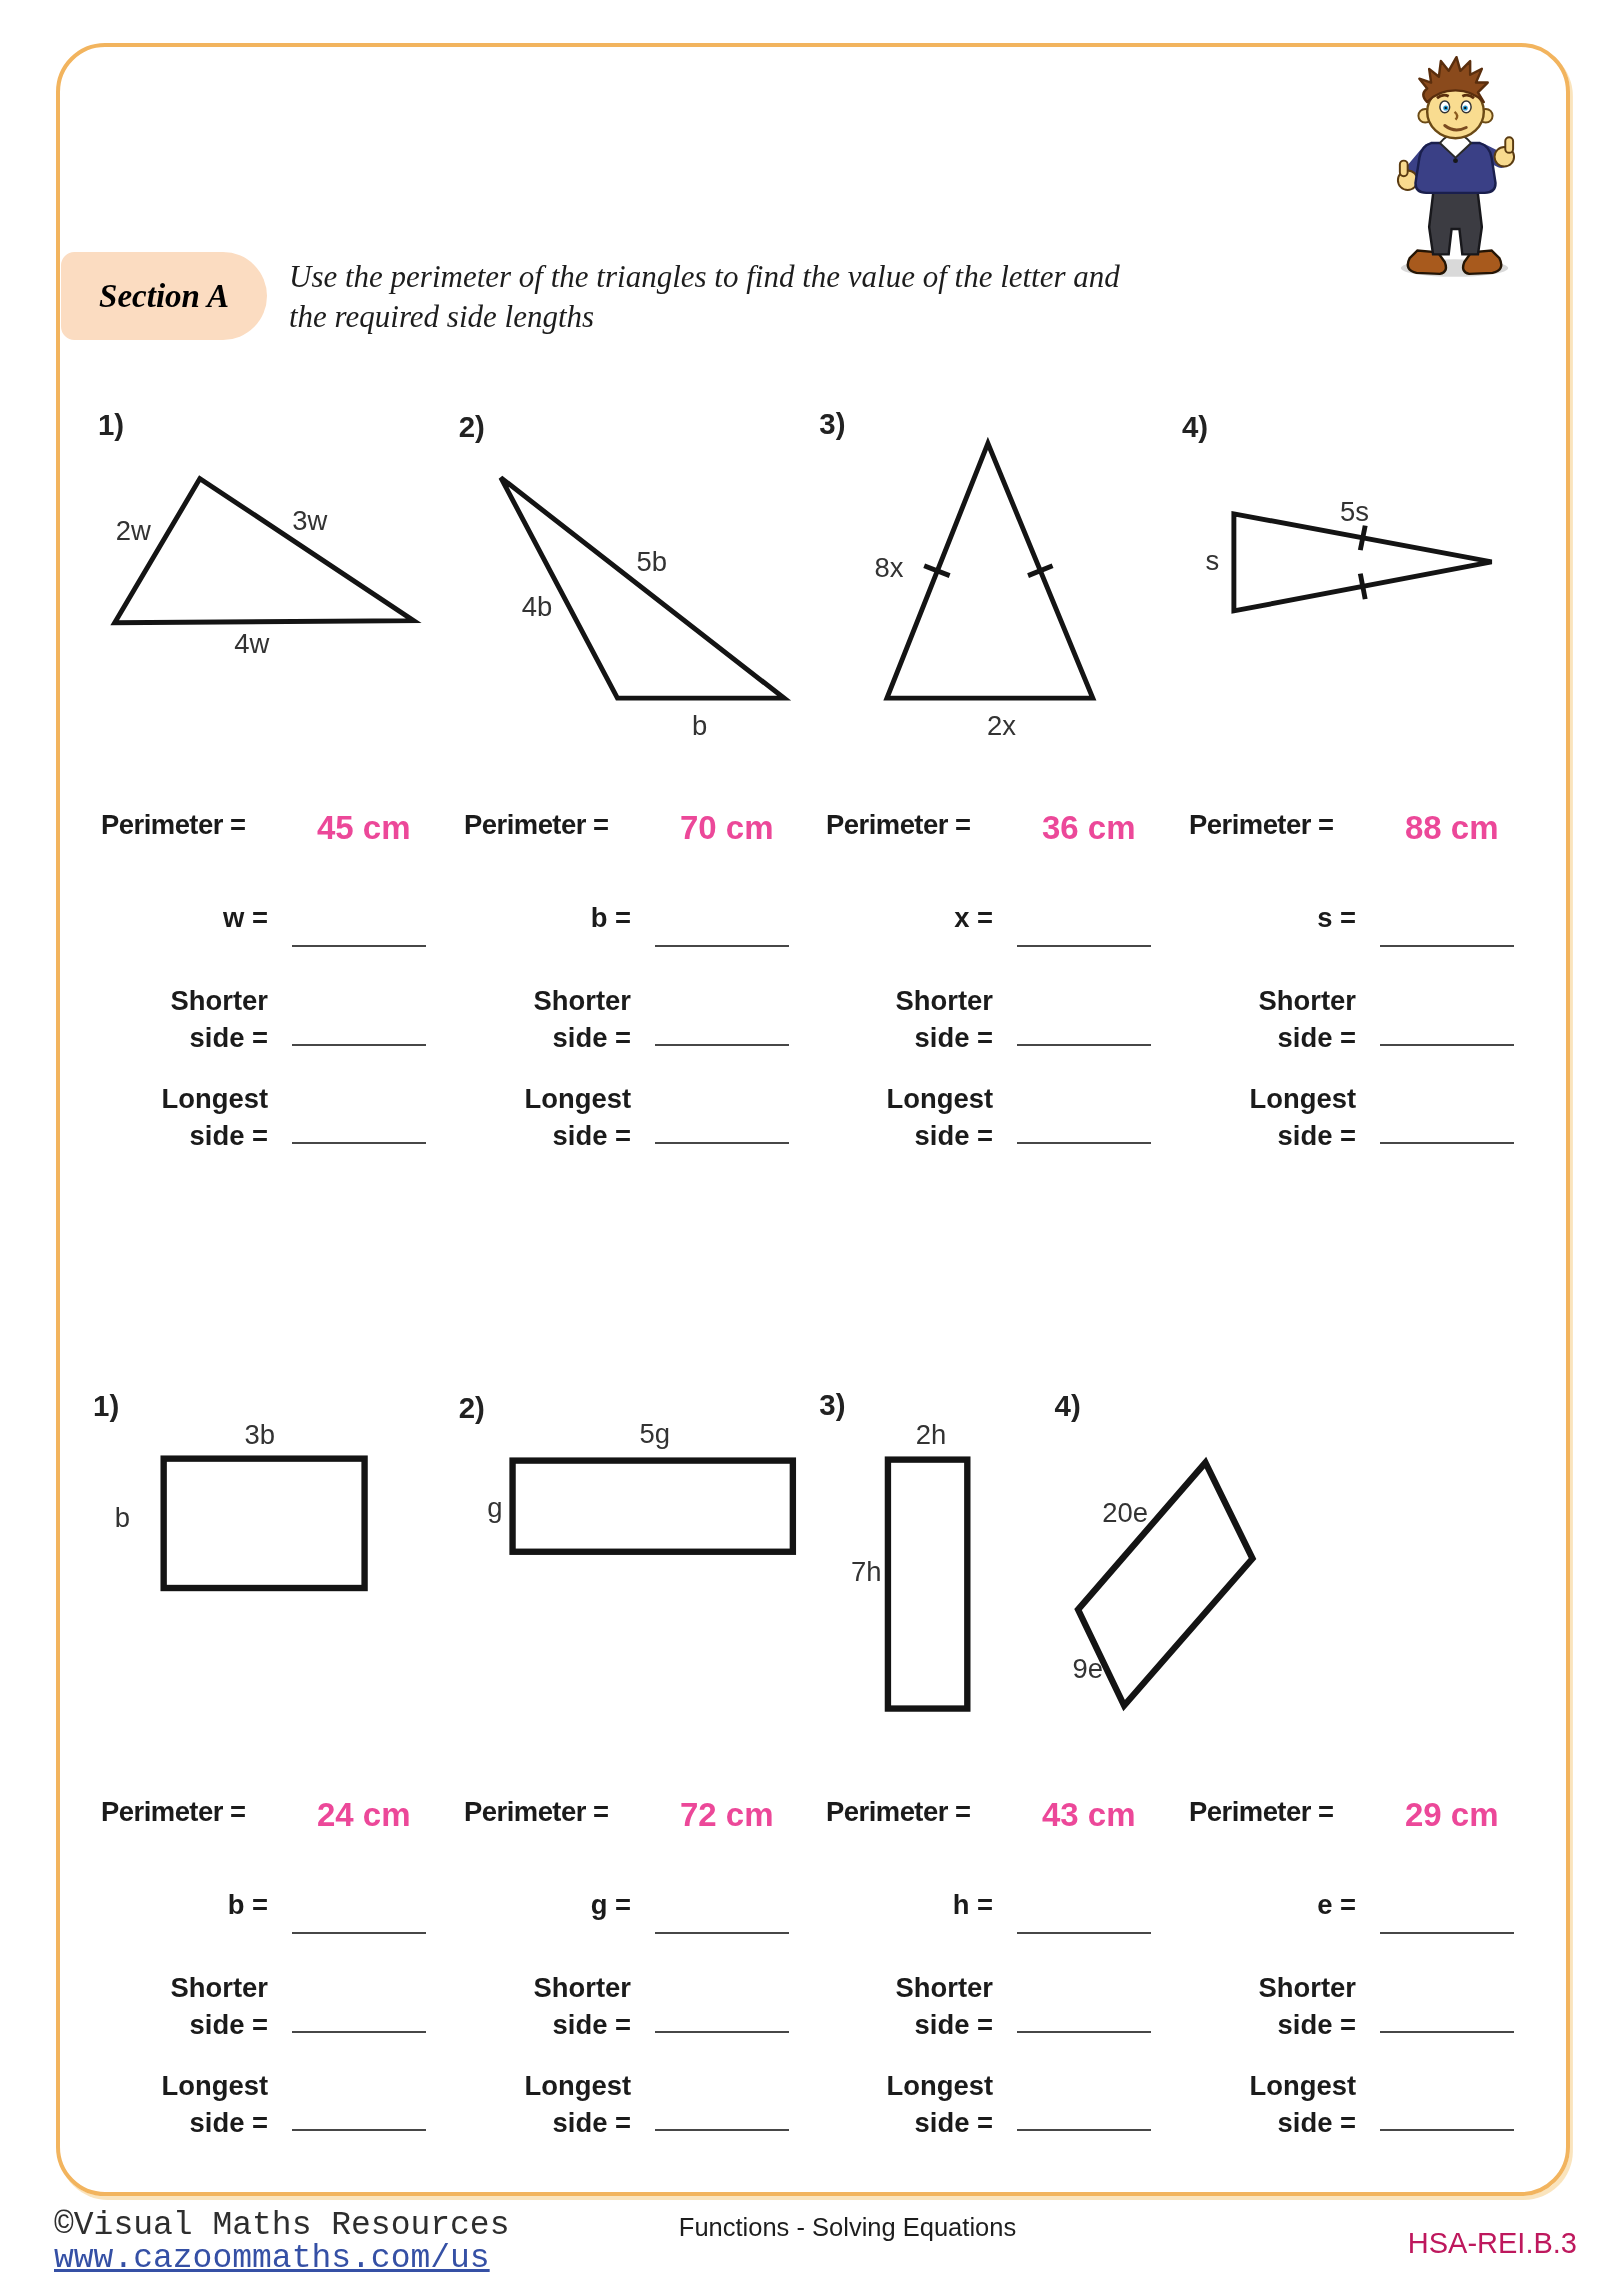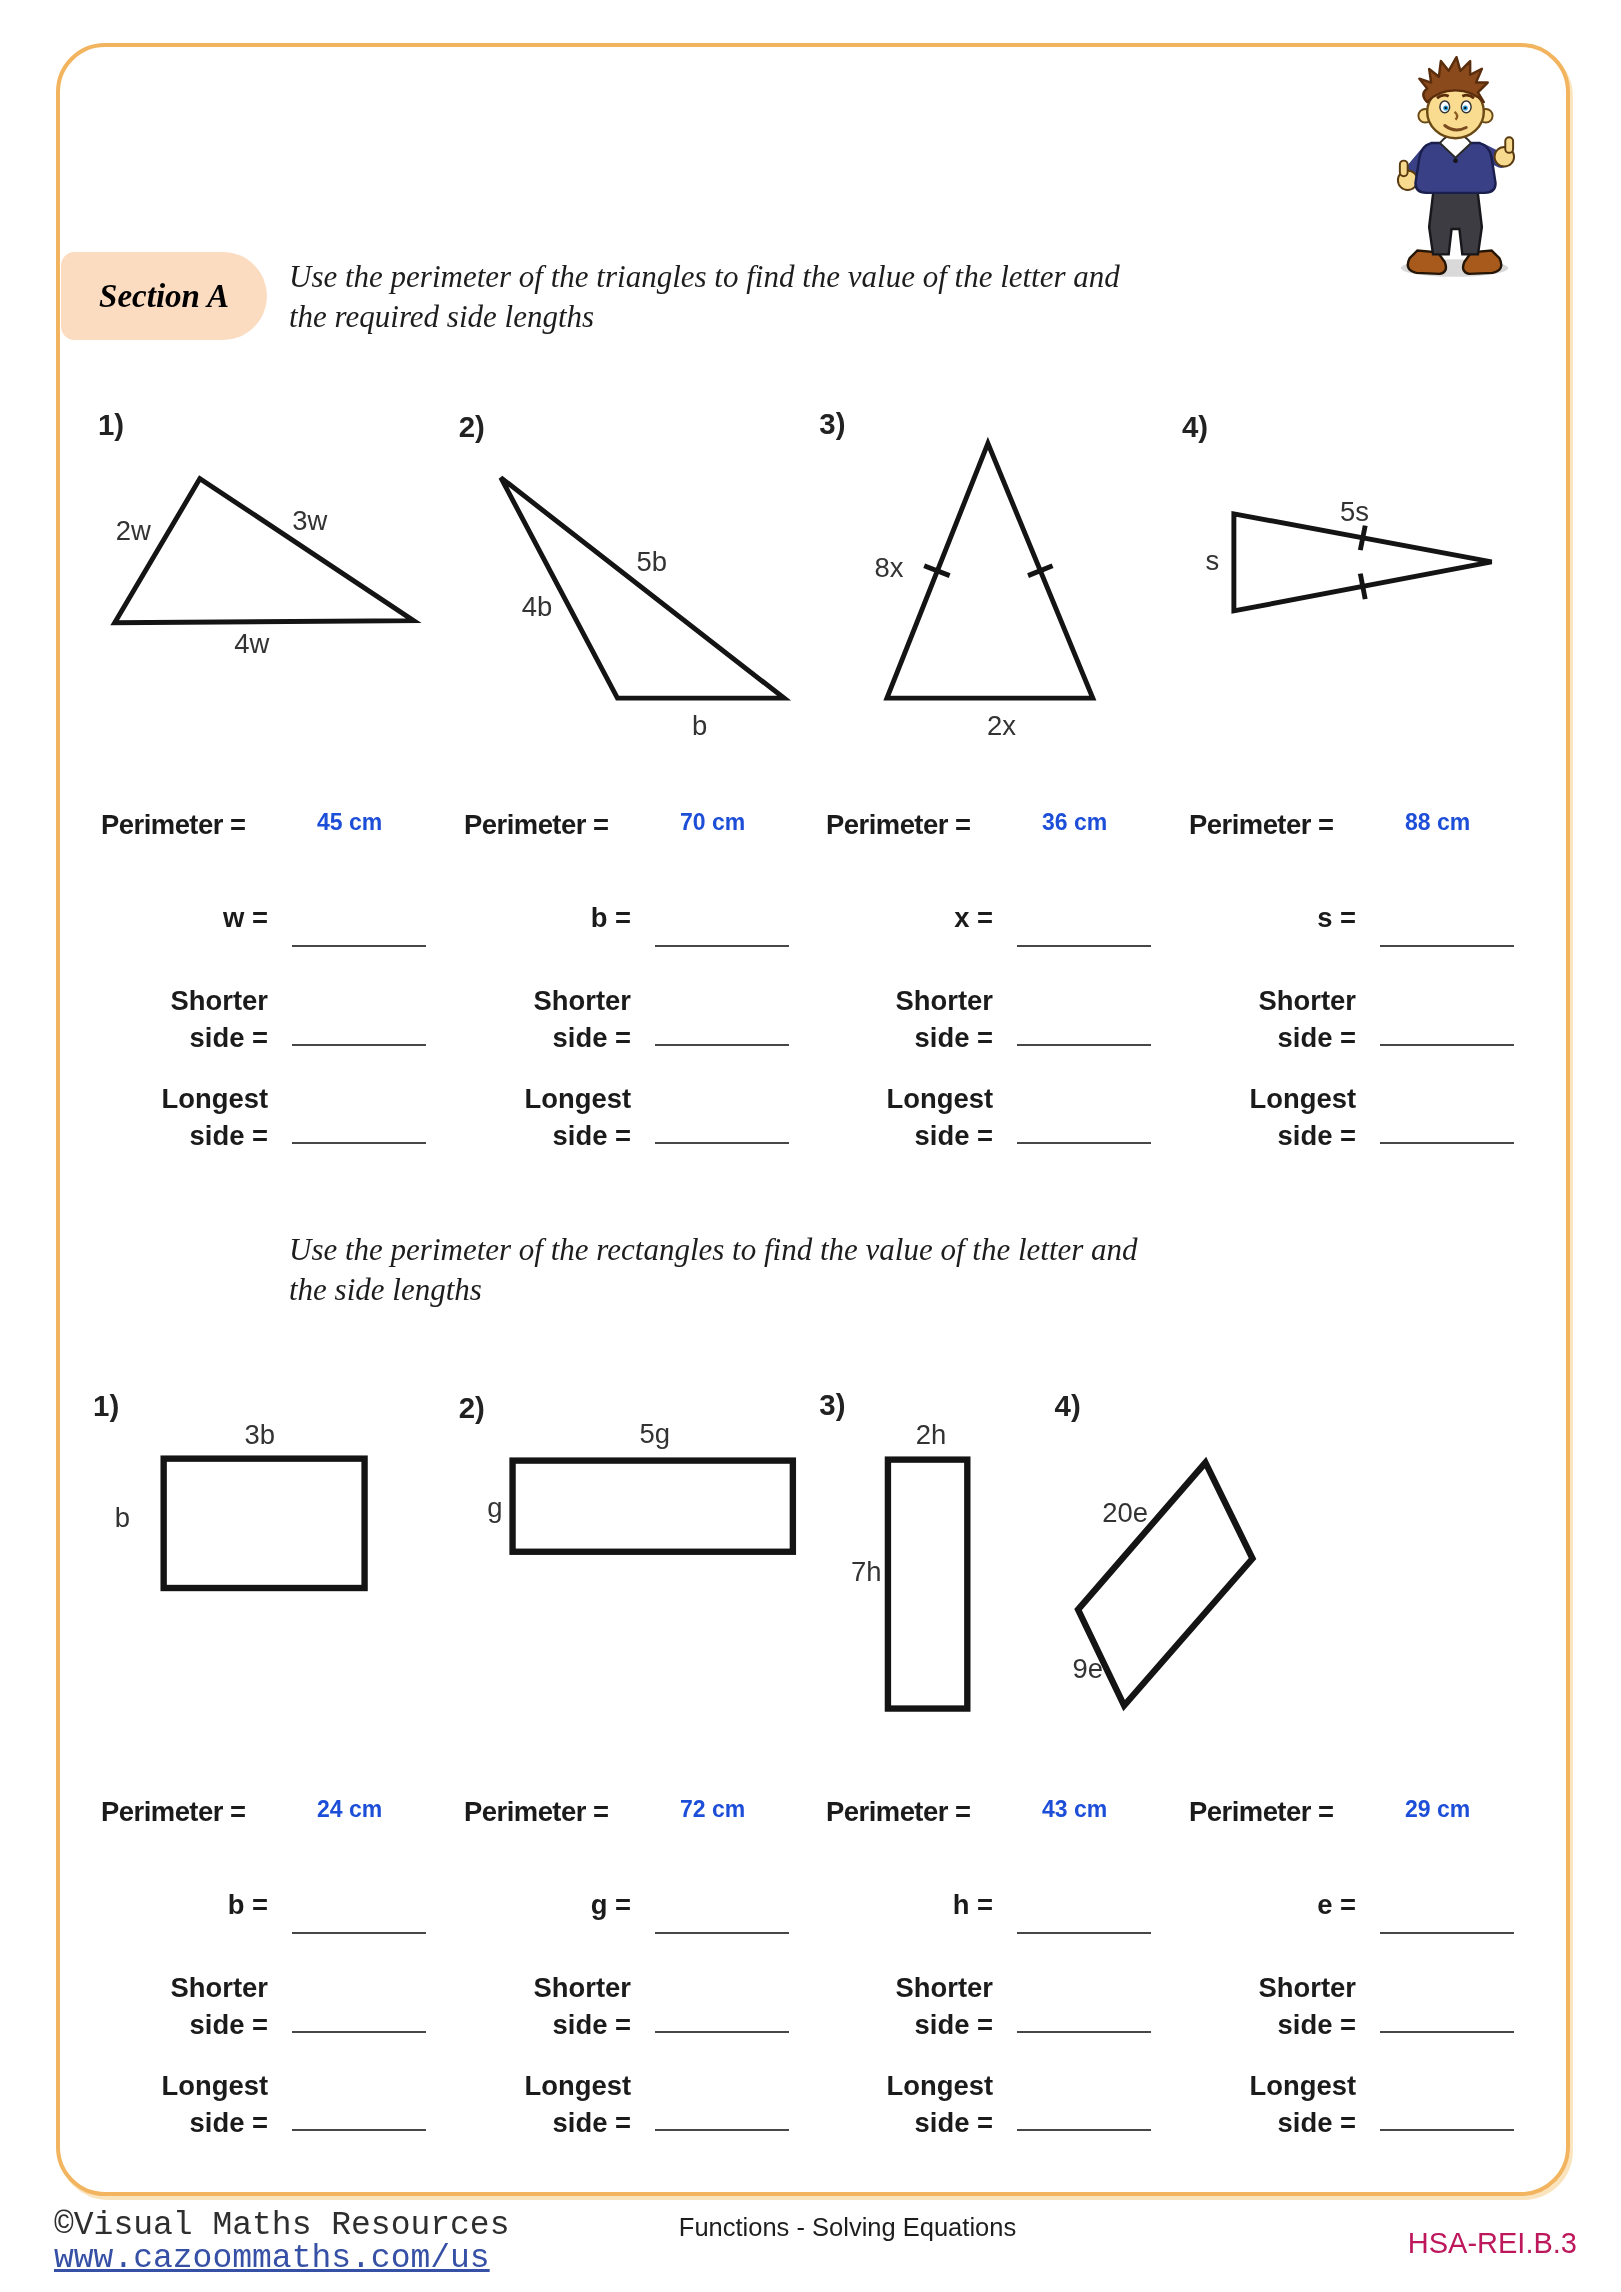--- a/index.html
+++ b/index.html
@@ -40,21 +40,21 @@
   }
   .shapes { position:absolute; left:0; top:0; }
   .shapes .outline { fill:none; stroke:#141414; }
   .shapes .tri { stroke-width:5px; }
   .shapes .rect { stroke-width:6.5px; }
   .shapes .tick { stroke:#141414; stroke-width:5px; }
   .shapes .slabel { font-family:"Liberation Sans", sans-serif; font-size:28px; fill:#333333; text-anchor:middle; }
   .shapes .num { font-family:"Liberation Sans", sans-serif; font-size:30px; font-weight:bold; fill:#222222; }
   .ans-block { position:absolute; width:338px; height:365px; }
   .ans-block .per-label { position:absolute; left:0; top:0; font-weight:bold; font-size:27.4px; color:#1b1b1b; letter-spacing:-0.5px; white-space:nowrap; }
-  .ans-block .per-value { position:absolute; left:216px; top:0; font-weight:bold; font-size:23px; color:#1d4ed8; white-space:nowrap; }
+  .ans-block .per-value { position:absolute; left:216px; top:0; font-weight:bold; font-size:33px; color:#ec4899; white-space:nowrap; }
   .ans-block .rlabel { position:absolute; width:167px; text-align:right; font-weight:bold; font-size:27.4px; color:#1b1b1b; white-space:nowrap; }
   .ans-block .blank { position:absolute; left:191px; width:134px; height:0; border-bottom:2.9px solid #474747; }
   .r-var    { top:93px; }
   .b-var    { top:136px; }
   .r-short1 { top:176px; }
   .r-short2 { top:213px; }
   .b-short  { top:235px; }
   .r-long1  { top:274px; }
   .r-long2  { top:311px; }
   .b-long   { top:333px; }
@@ -111,24 +111,20 @@
   </div>
 
   <div class="section-label" style="top:252px;">
     <span>Section A</span>
   </div>
   <div class="instruction" style="top:257px;">
     <div>Use the perimeter of the triangles to find the value of the letter and</div>
     <div>the required side lengths</div>
   </div>
 
-  <div class="instruction" style="top:1230px;">
-    <div>Use the perimeter of the rectangles to find the value of the letter and</div>
-    <div>the side lengths</div>
-  </div>
 
   <svg class="shapes" width="1621" height="2293" viewBox="0 0 1654 2339">
 
     <text class="num" x="100" y="444">1)</text>
     <polygon class="outline tri" points="204,488 117,635 422,633"></polygon>
     <text class="slabel" x="136" y="551">2w</text>
     <text class="slabel" x="316" y="540">3w</text>
     <text class="slabel" x="257" y="666">4w</text>
 
     <text class="num" x="468" y="446">2)</text>

